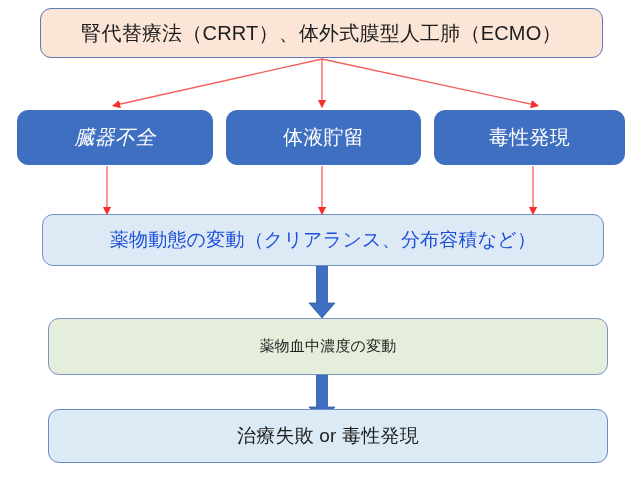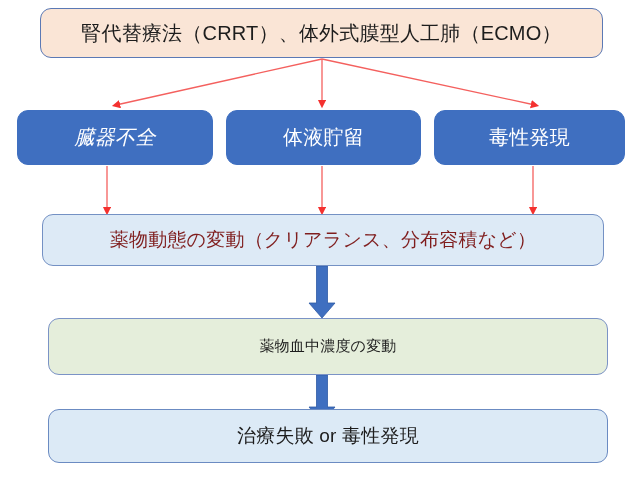--- a/index.html
+++ b/index.html
@@ -54,21 +54,21 @@
   .node-factor.f3 { left: 434px; width: 191px; }
   
   .node-pk {
     left: 42px;
     top: 214px;
     width: 562px;
     height: 52px;
     background: #ddeaf6;
     border: 1.6px solid #7491c4;
     border-radius: 11px;
-    color: #7f1d1d;
+    color: #1d4ed8;
     font-size: 19px;
   }
   
   .node-conc {
     left: 48px;
     top: 318px;
     width: 560px;
     height: 57px;
     background: #e5eedb;
     border: 1.6px solid #7b93c6;

